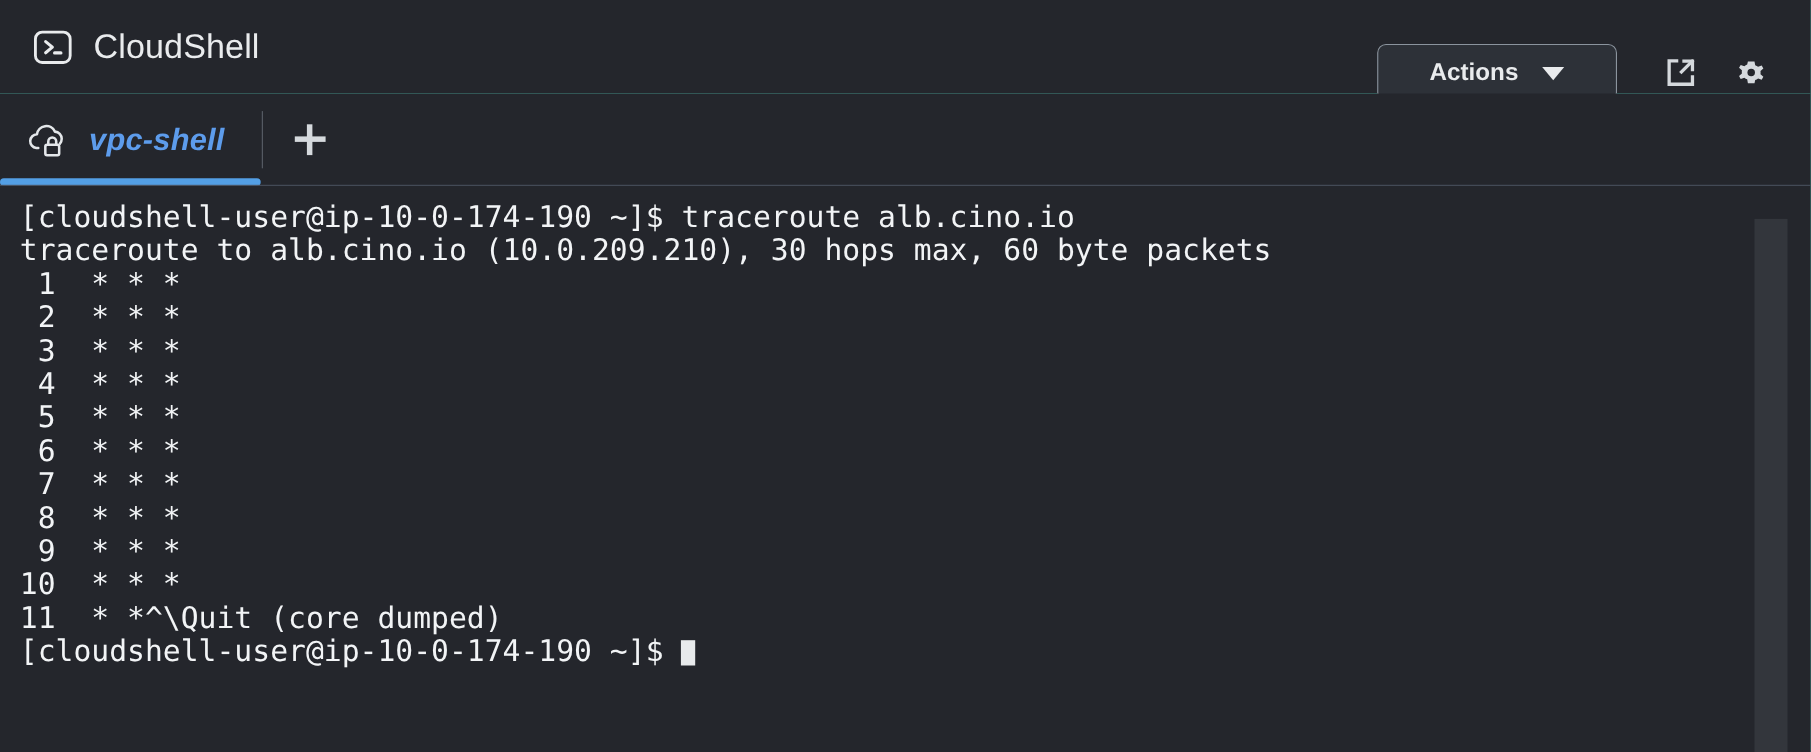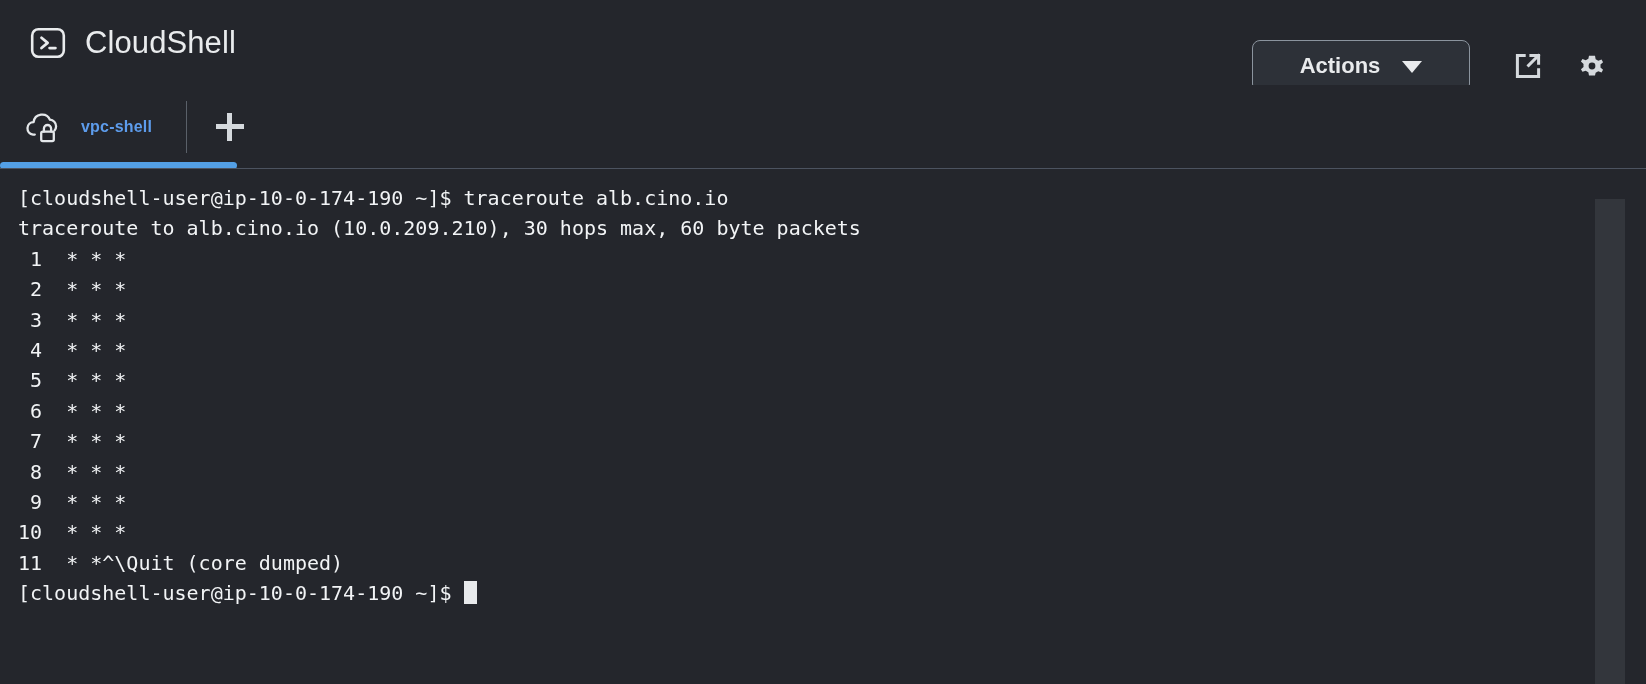--- a/index.html
+++ b/index.html
@@ -119,24 +119,25 @@
     align-items: center;
     gap: 17px;
     padding: 0 34px 0 24px;
     cursor: pointer;
     height: 84px;
     box-sizing: border-box;
   }
   .tab-icon { width: 40px; height: 40px; display: block; }
   .tab-label {
     color: #5d9cec;
-    font-size: 16px;
+    font-size: 28px;
     font-weight: bold;
     letter-spacing: 0.2px;
     white-space: nowrap;
+    font-style: italic;
   }
   .tab-underline {
     position: absolute;
     left: 0;
     bottom: 0;
     width: 237px;
     height: 7px;
     background: #539fe5;
     border-radius: 4px;
   }
@@ -187,21 +188,21 @@
   .terminal {
     position: relative;
     flex: 1 1 auto;
     background: #24262c;
     overflow: hidden;
     padding: 14px 0 0 18px;
     box-sizing: border-box;
   }
   .term-lines {
     font-family: "DejaVu Sans Mono", "Liberation Mono", monospace;
-    font-size: 20px;
+    font-size: 27px;
     line-height: 30.4px;
     color: #f2f4f6;
     white-space: pre;
     letter-spacing: 0px;
   }
   .term-line { white-space: pre; min-height: 30.4px; }
   .cursor-block {
     display: inline-block;
     width: 13px;
     height: 23px;

